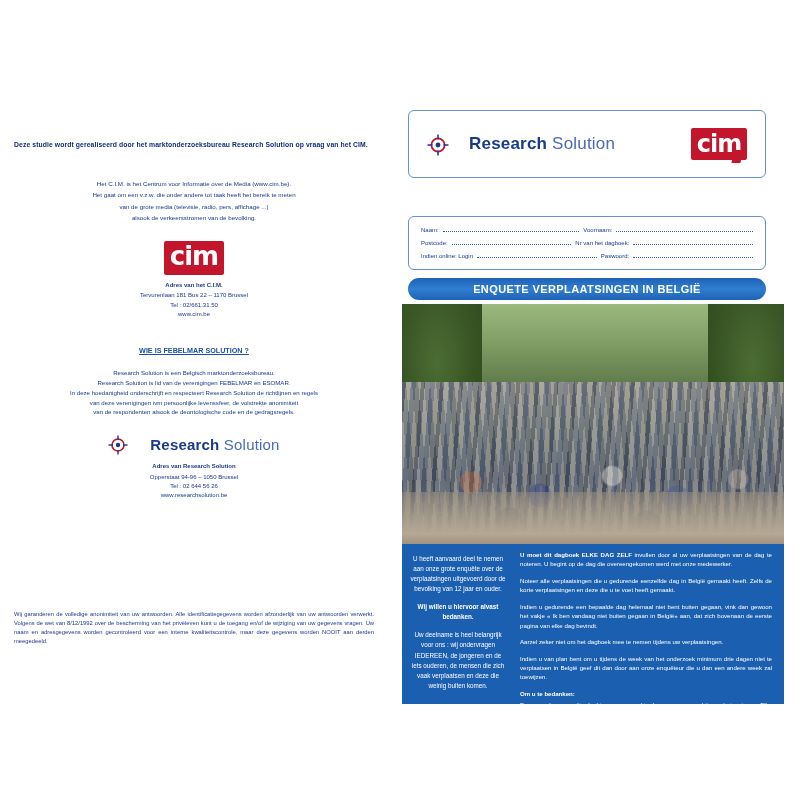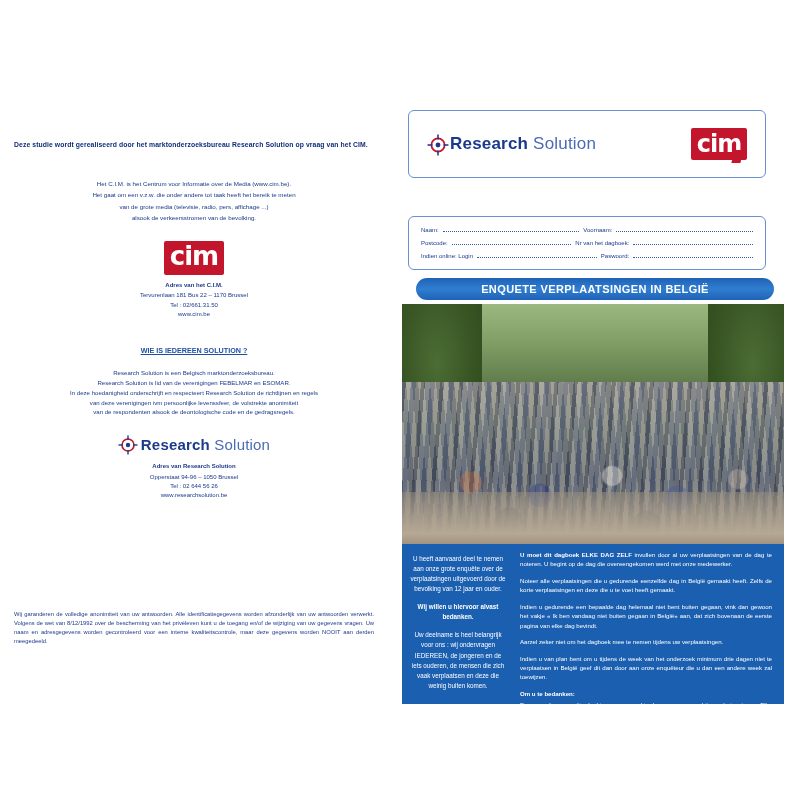--- a/index.html
+++ b/index.html
@@ -76,21 +76,21 @@
     color: #1b3a8c;
     margin-top: 6px;
   }
   .addr b { font-weight: bold; }
 
   
   .rs-logo {
     display: flex;
     align-items: center;
     justify-content: center;
-    gap: 3px;
+    gap: 22px;
     margin: 16px 0 4px 0;
   }
   .rs-mark {
     width: 20px;
     height: 20px;
     position: relative;
   }
   .rs-word {
     font-size: 15px;
     color: #1b3a8c;
@@ -191,21 +191,21 @@
   }
   .form-label { white-space: nowrap; }
   .dots {
     flex: 1;
     border-bottom: 1px dotted #3a5fa8;
     height: 7px;
   }
 
   .title-bar {
     position: absolute;
-    left: 28px;
+    left: 20px;
     top: 174px;
     width: 358px;
     height: 22px;
     background: linear-gradient(to bottom, #1f62b8 0%, #2f7ed0 50%, #1f62b8 100%);
     border-radius: 11px;
     color: #ffffff;
     font-weight: bold;
     font-size: 11px;
     letter-spacing: .4px;
     display: flex;
@@ -324,21 +324,21 @@
 
     <div class="addr">
       <p style="margin:0 0 1px 0;"><b>Adres van het C.I.M.</b></p>
       <p style="margin:0;">Tervurenlaan 181 Bus 22 – 1170 Brussel</p>
       <p style="margin:0;">Tel : 02/661.31.50</p>
       <p style="margin:0;">www.cim.be</p>
     </div>
 
     <div style="height:26px;"></div>
 
-    <div class="sec-title">WIE IS IEDEREEN SOLUTION ?</div>
+    <div class="sec-title">WIE IS FEBELMAR SOLUTION ?</div>
     <div class="para">
       <p style="margin:0;">Research Solution is een Belgisch marktonderzoeksbureau.</p>
       <p style="margin:0;">Research Solution is lid van de verenigingen  FEBELMAR en ESOMAR.</p>
       <p style="margin:0;">In deze hoedanigheid onderschrijft en respecteert Research Solution de richtlijnen en regels</p>
       <p style="margin:0;">van deze verenigingen ivm persoonlijke levenssfeer, de volstrekte anonimiteit</p>
       <p style="margin:0;">van de respondenten alsook de deontologische code en de gedragsregels.</p>
     </div>
 
     <div class="rs-logo">
       <span class="rs-mark">

